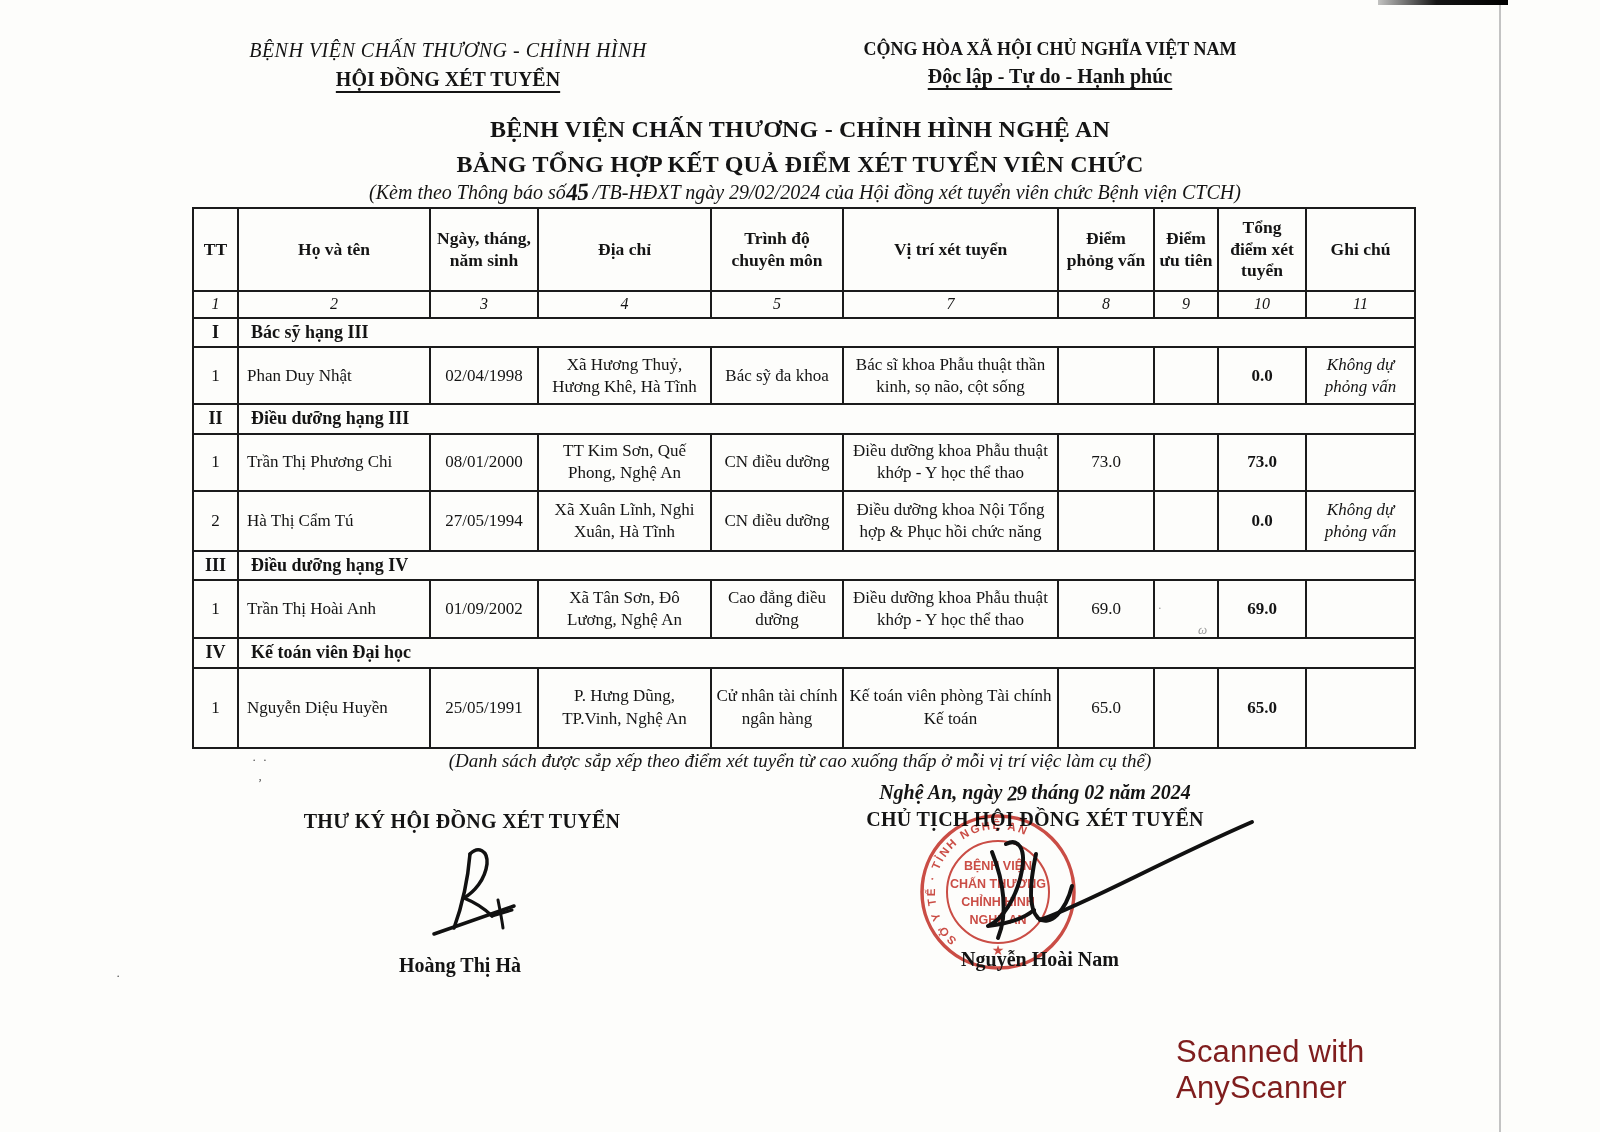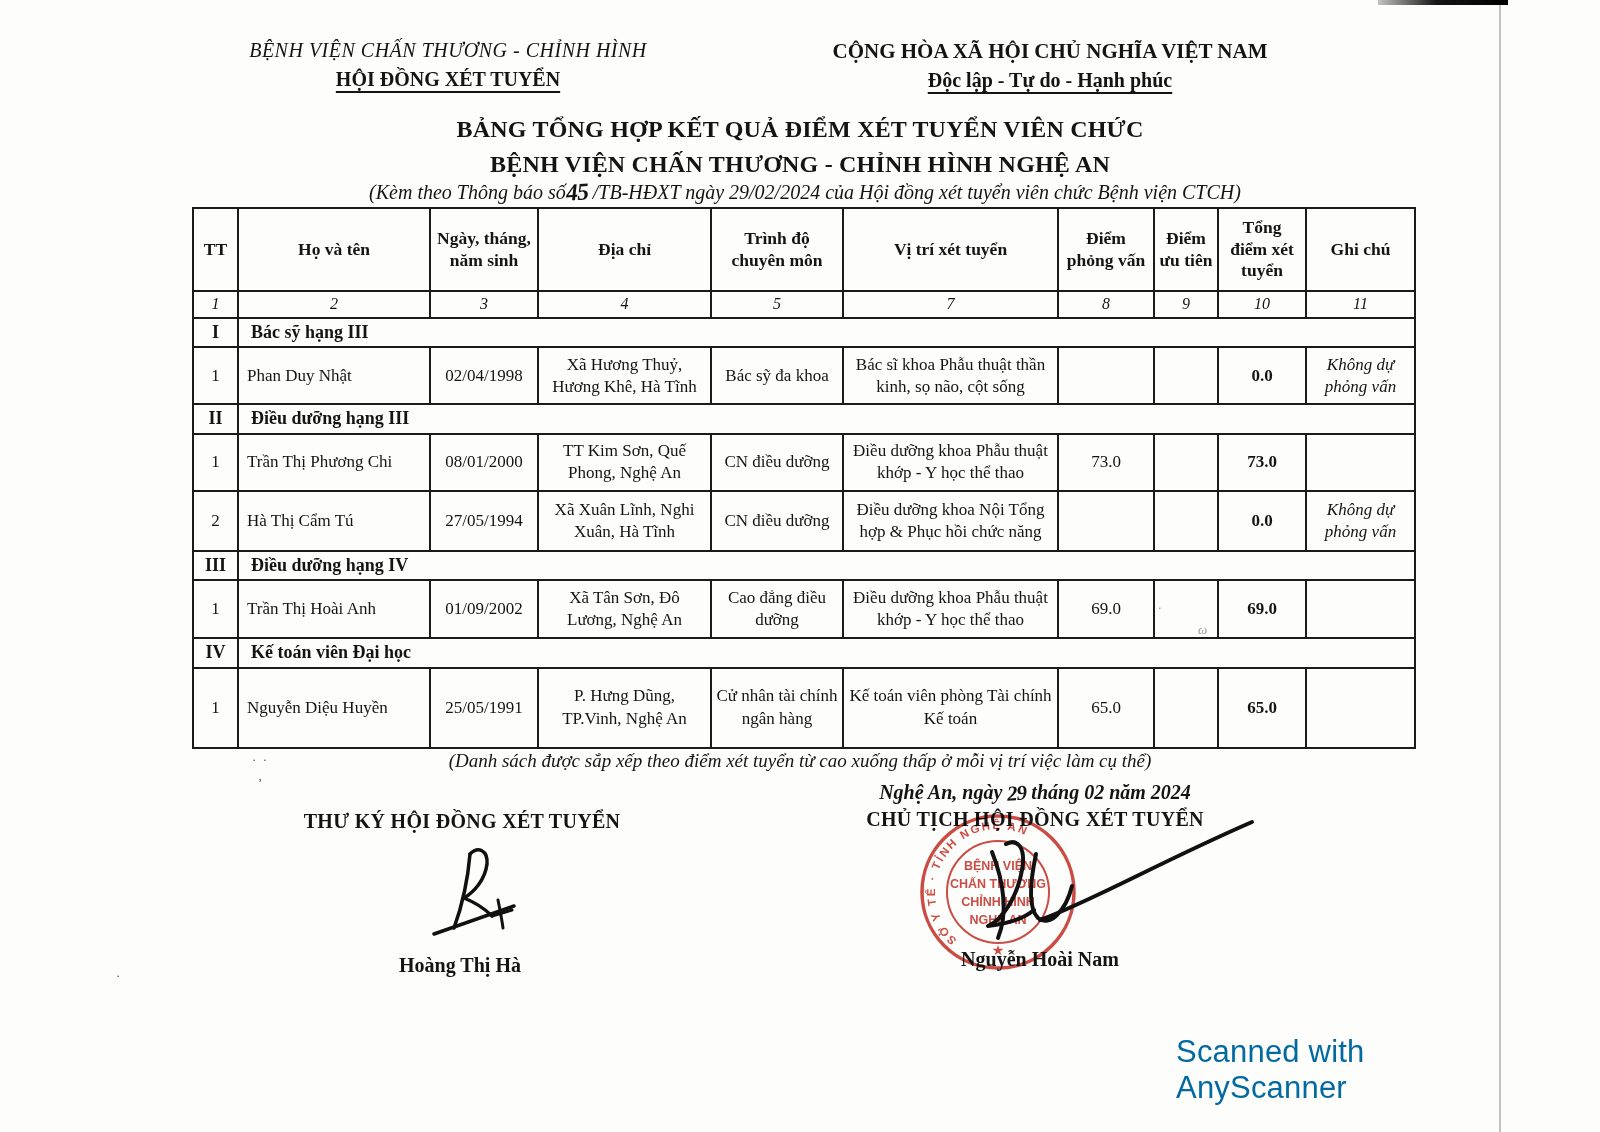--- a/index.html
+++ b/index.html
@@ -10,21 +10,21 @@
   }
   .abs{position:absolute;}
   .center{text-align:center;}
 
   
   .org-block{top:36px;line-height:1.45;}
   .org-left{left:192px;width:512px;}
   .org-right{left:800px;width:500px;}
   .org-l1{font-size:20px;letter-spacing:.5px;font-style:italic;}
   .org-l2{font-size:20px;font-weight:700;}
-  .org-r1{font-size:21px;font-weight:700;}
+  .org-r1{font-size:18px;font-weight:700;}
   .org-r2{font-size:20px;font-weight:700;}
   .u{text-decoration:underline;text-underline-offset:5px;text-decoration-thickness:1.5px;}
 
   
   .doc-title{left:200px;width:1200px;top:112px;font-weight:700;font-size:24px;line-height:1.45;letter-spacing:.2px;}
   .doc-note{left:200px;width:1210px;top:178px;font-style:italic;font-size:20px;}
   .hand{font-style:italic;font-weight:700;font-size:24px;display:inline-block;transform:rotate(-4deg) translateY(1px);letter-spacing:-1px;}
 
   
   .tbl-wrap{left:192px;top:207px;}
@@ -58,37 +58,37 @@
   .sig{stroke:#111;fill:none;stroke-linecap:round;stroke-linejoin:round;}
 
   
   .edge-line{left:1499px;top:0;width:2px;height:1132px;background:#b9b9b9;opacity:.85;}
   .corner-smudge{left:1378px;top:0;width:130px;height:5px;
     background:linear-gradient(to right,rgba(20,20,20,.25),#151515 45%,#000);}
   .stray{font-size:13px;color:#555;}
   .pencil{font-size:13px;color:#9a9a9a;font-style:italic;}
 
   .watermark{left:1176px;top:1034px;width:360px;font-family:"Liberation Sans","DejaVu Sans",sans-serif;
-    font-size:31px;color:#0369a1;letter-spacing:.2px;}
+    font-size:31px;color:#7f1d1d;letter-spacing:.2px;}
 </style>
 </head>
 <body>
 
 <div class="abs org-block org-left center">
   <div class="org-l1">BỆNH VIỆN CHẤN THƯƠNG - CHỈNH HÌNH</div>
   <div class="org-l2 u">HỘI ĐỒNG XÉT TUYỂN</div>
 </div>
 <div class="abs org-block org-right center">
   <div class="org-r1">CỘNG HÒA XÃ HỘI CHỦ NGHĨA VIỆT NAM</div>
   <div class="org-r2 u">Độc lập - Tự do - Hạnh phúc</div>
 </div>
 
 <div class="abs doc-title center">
+  <div>BỆNH VIỆN CHẤN THƯƠNG - CHỈNH HÌNH NGHỆ AN</div>
   <div>BẢNG TỔNG HỢP KẾT QUẢ ĐIỂM XÉT TUYỂN VIÊN CHỨC</div>
-  <div>BỆNH VIỆN CHẤN THƯƠNG - CHỈNH HÌNH NGHỆ AN</div>
 </div>
 <div class="abs doc-note center">
   <span>(Kèm theo Thông báo số</span><span class="hand">45</span>&nbsp;<span>/TB-HĐXT ngày 29/02/2024 của Hội đồng xét tuyển viên chức Bệnh viện CTCH)</span>
 </div>
 
 <div class="abs tbl-wrap">
 <table>
   <colgroup>
     <col style="width:45px">
         <col style="width:192px">

